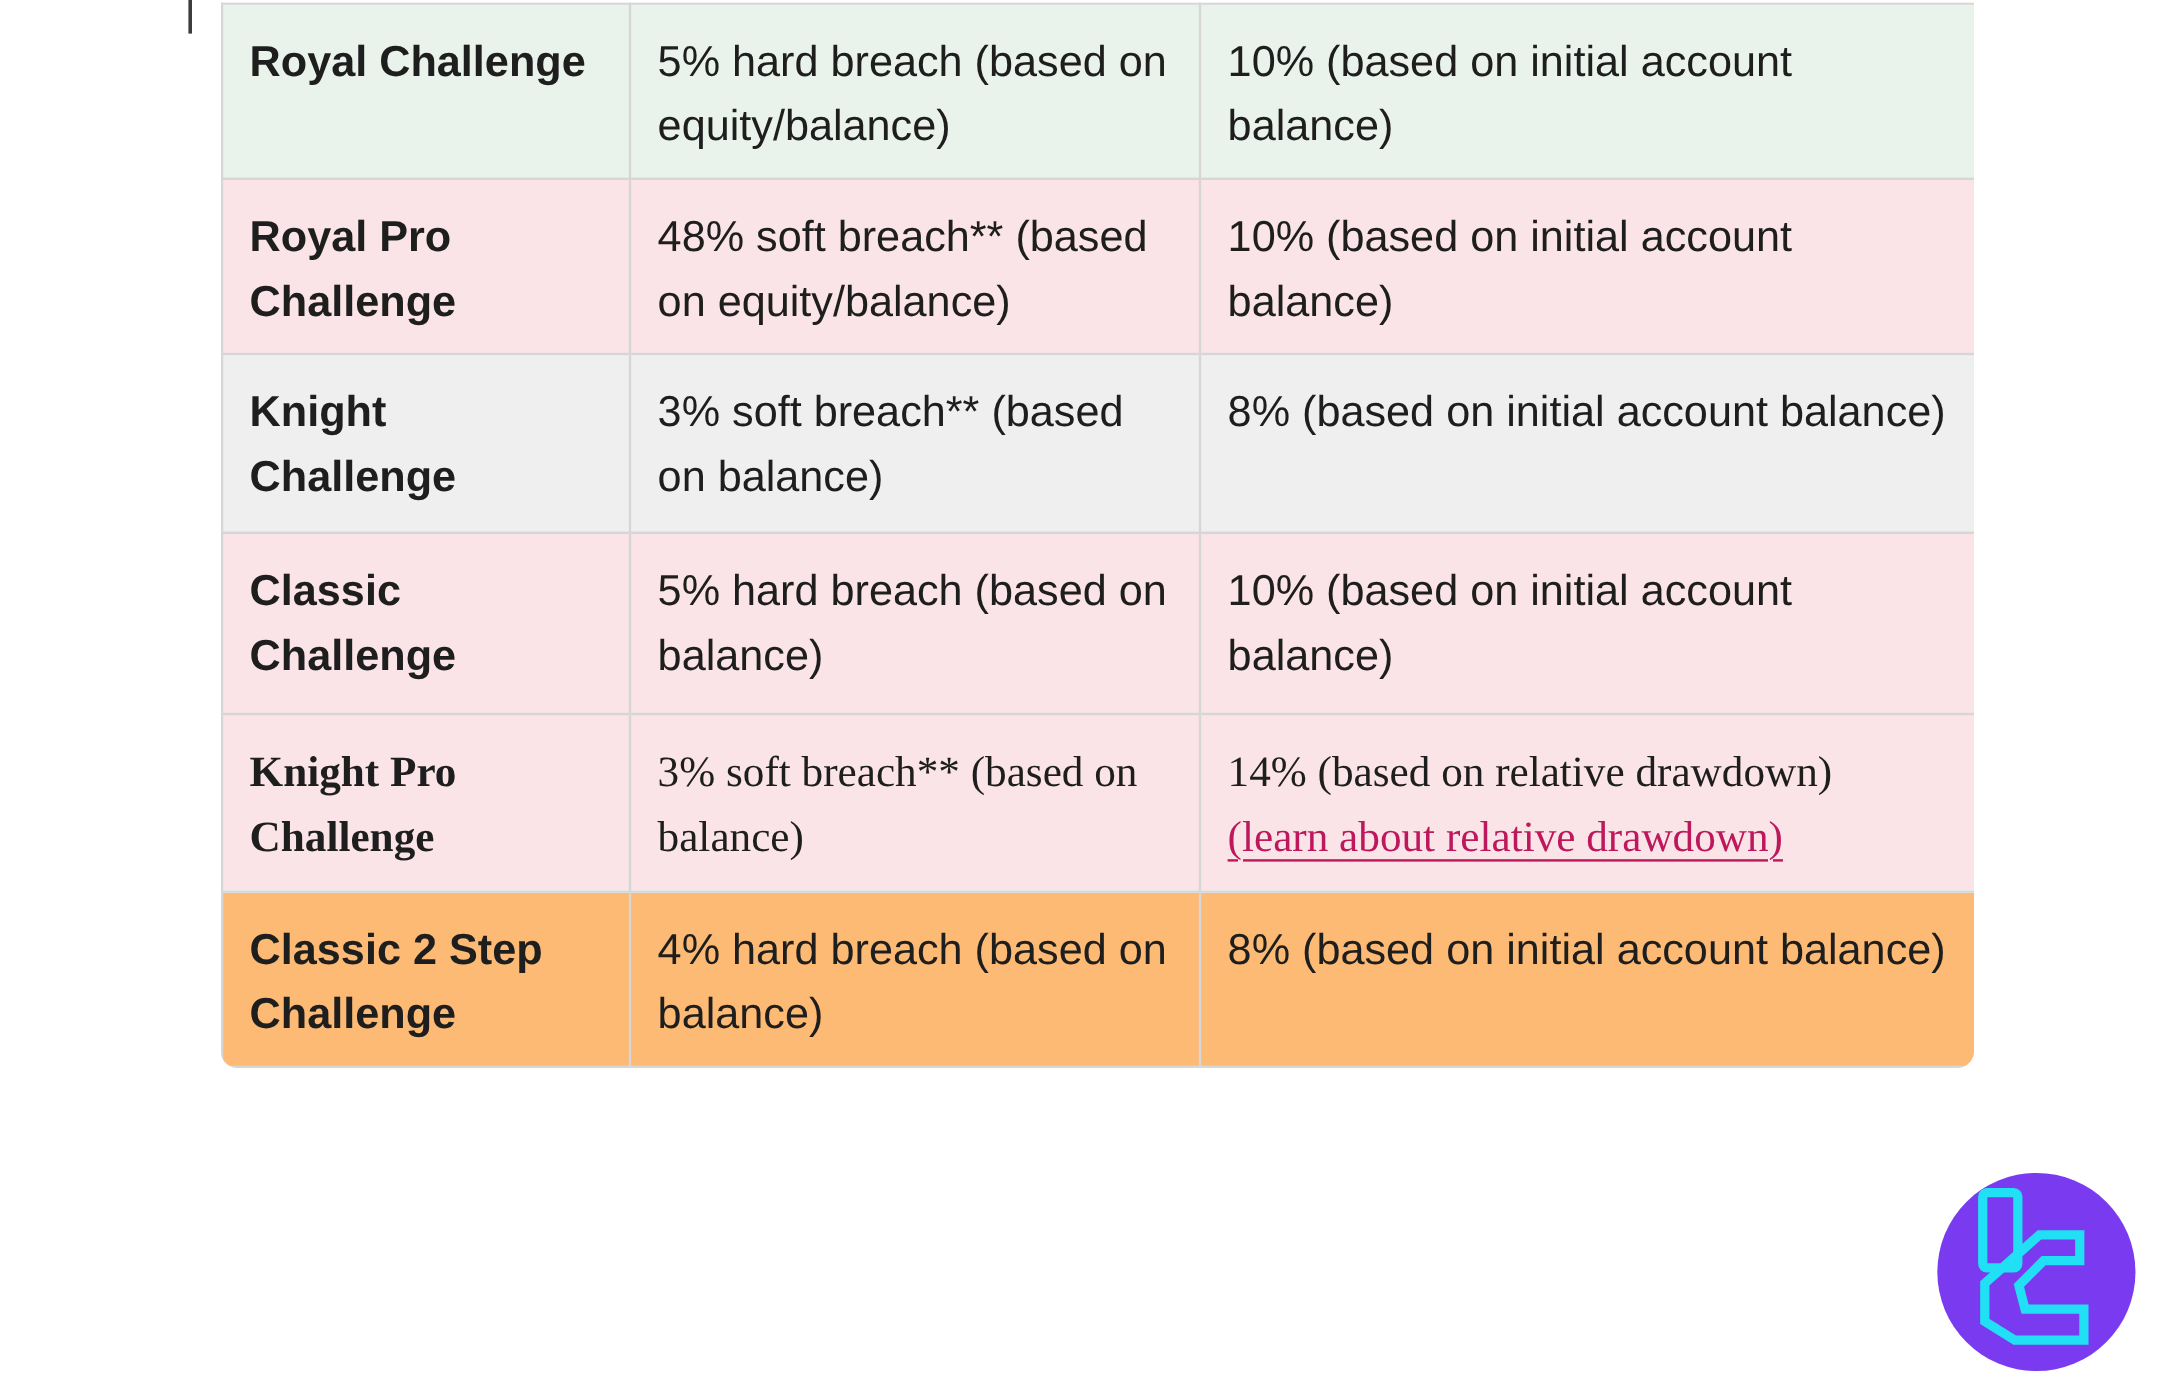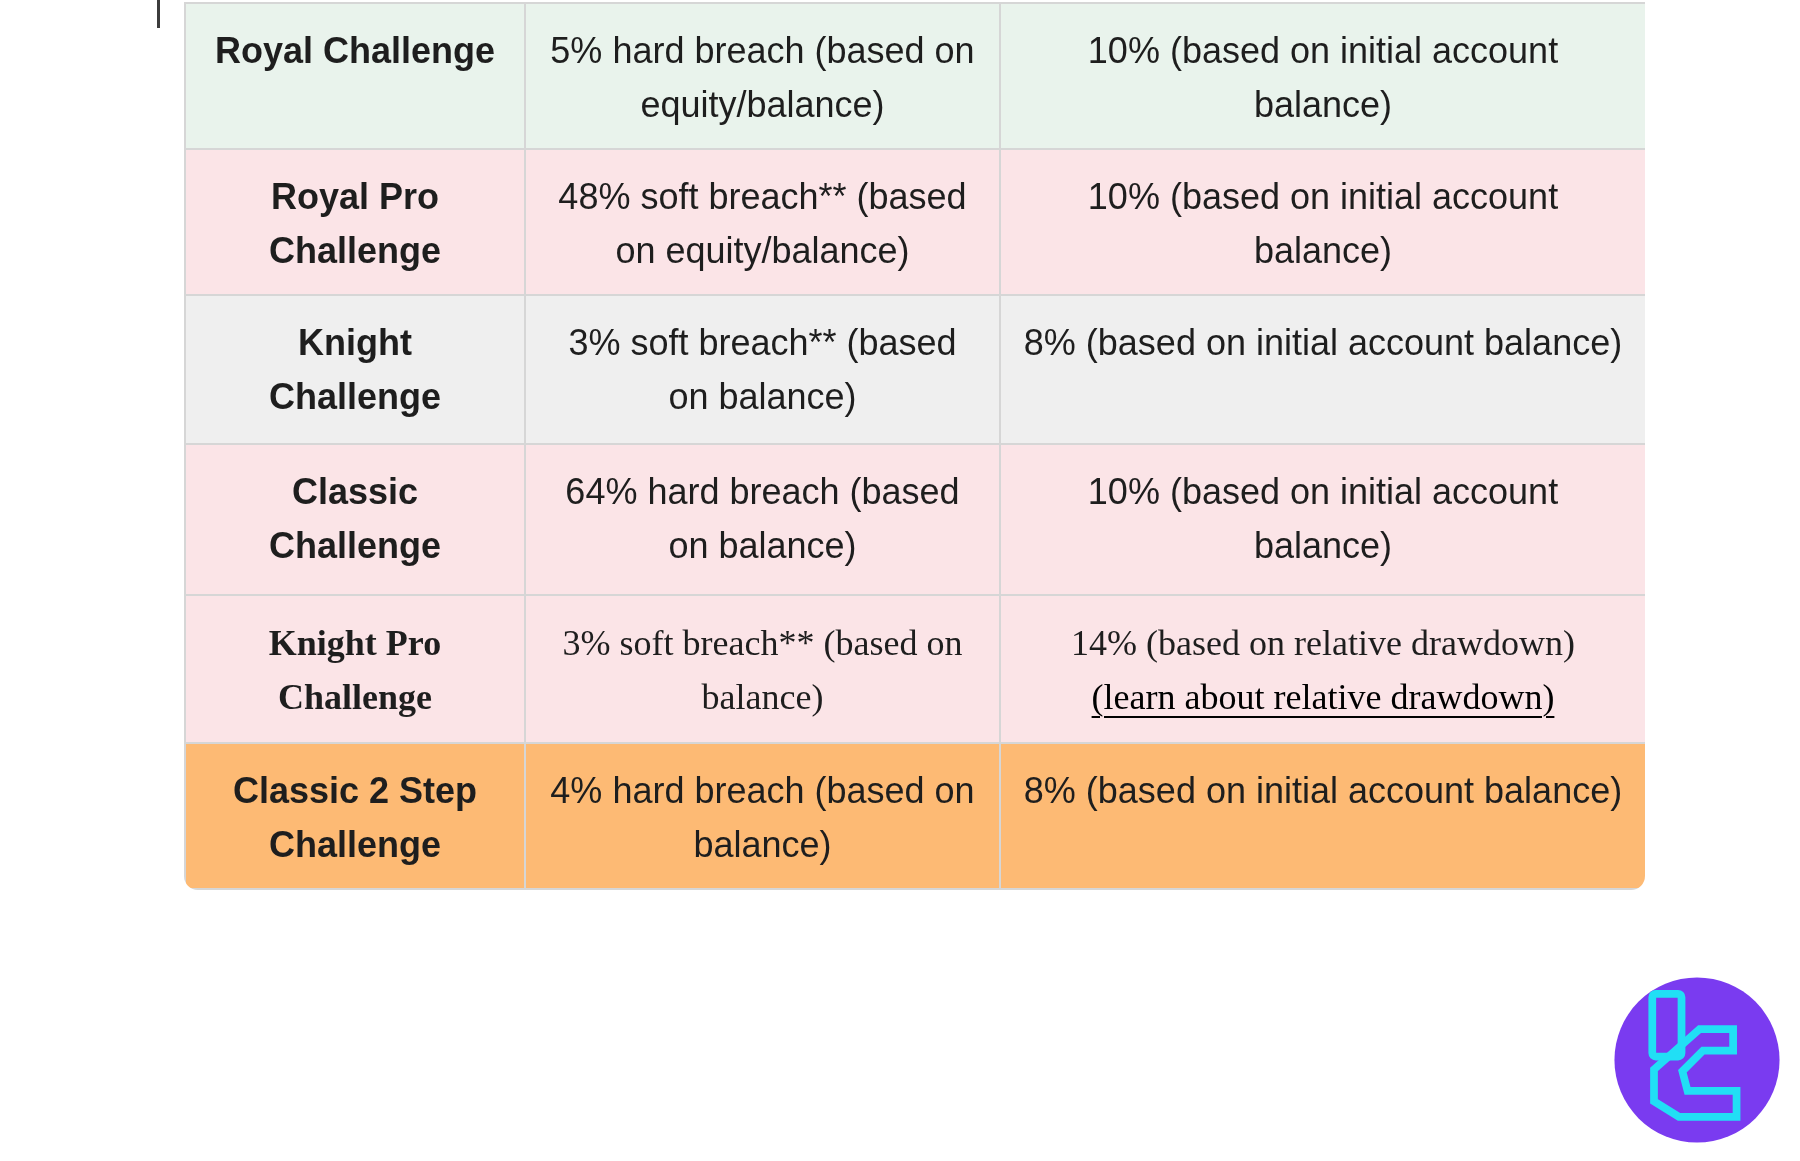--- a/index.html
+++ b/index.html
@@ -36,33 +36,32 @@
   }
   table.challenges {
     border-collapse: collapse;
     table-layout: fixed;
     width: 1461px;
     color: #1e1e1e;
   }
   table.challenges td {
     border: 2px solid #d6d6d6;
     vertical-align: top;
-    text-align: center;
     padding: 20px 22px 16px 22px;
     font-size: 36px;
     line-height: 54px;
     overflow: hidden;
   }
   td.name-cell { font-weight: bold; }
   col.c1 { width: 340px; }
   col.c2 { width: 475px; }
   col.c3 { width: 646px; }
   a.dd-link {
     display: block;
-    color: #000000;
+    color: #be185d;
     text-decoration: underline;
     text-decoration-thickness: 2px;
     text-underline-offset: 7px;
     cursor: pointer;
   }
   .brand-logo {
     position: absolute;
     left: 1611px;
     top: 974px;
     width: 172px;
@@ -94,21 +93,21 @@
             <td>48% soft breach** (based on equity/balance)</td>
             <td><span>10% (based on initial account balance)</span></td>
           </tr>
           <tr style="height: 149px; background: rgb(239, 239, 239);">
             <td class="name-cell">Knight Challenge</td>
             <td>3% soft breach** (based on balance)</td>
             <td><span>8% (based on initial account balance)</span></td>
           </tr>
           <tr style="height: 151px; background: rgb(251, 228, 231);">
             <td class="name-cell">Classic Challenge</td>
-            <td>64% hard breach (based on balance)</td>
+            <td>5% hard breach (based on balance)</td>
             <td><span>10% (based on initial account balance)</span></td>
           </tr>
           <tr style="height: 148px; background: rgb(251, 228, 231); font-family: Liberation Serif, serif;">
             <td class="name-cell">Knight Pro Challenge</td>
             <td>3% soft breach** (based on balance)</td>
             <td><span>14% (based on relative drawdown)</span><a class="dd-link">(learn about relative drawdown)</a></td>
           </tr>
           <tr style="height: 143px; background: #fdba74;">
             <td class="name-cell">Classic 2 Step Challenge</td>
             <td>4% hard breach (based on balance)</td>

